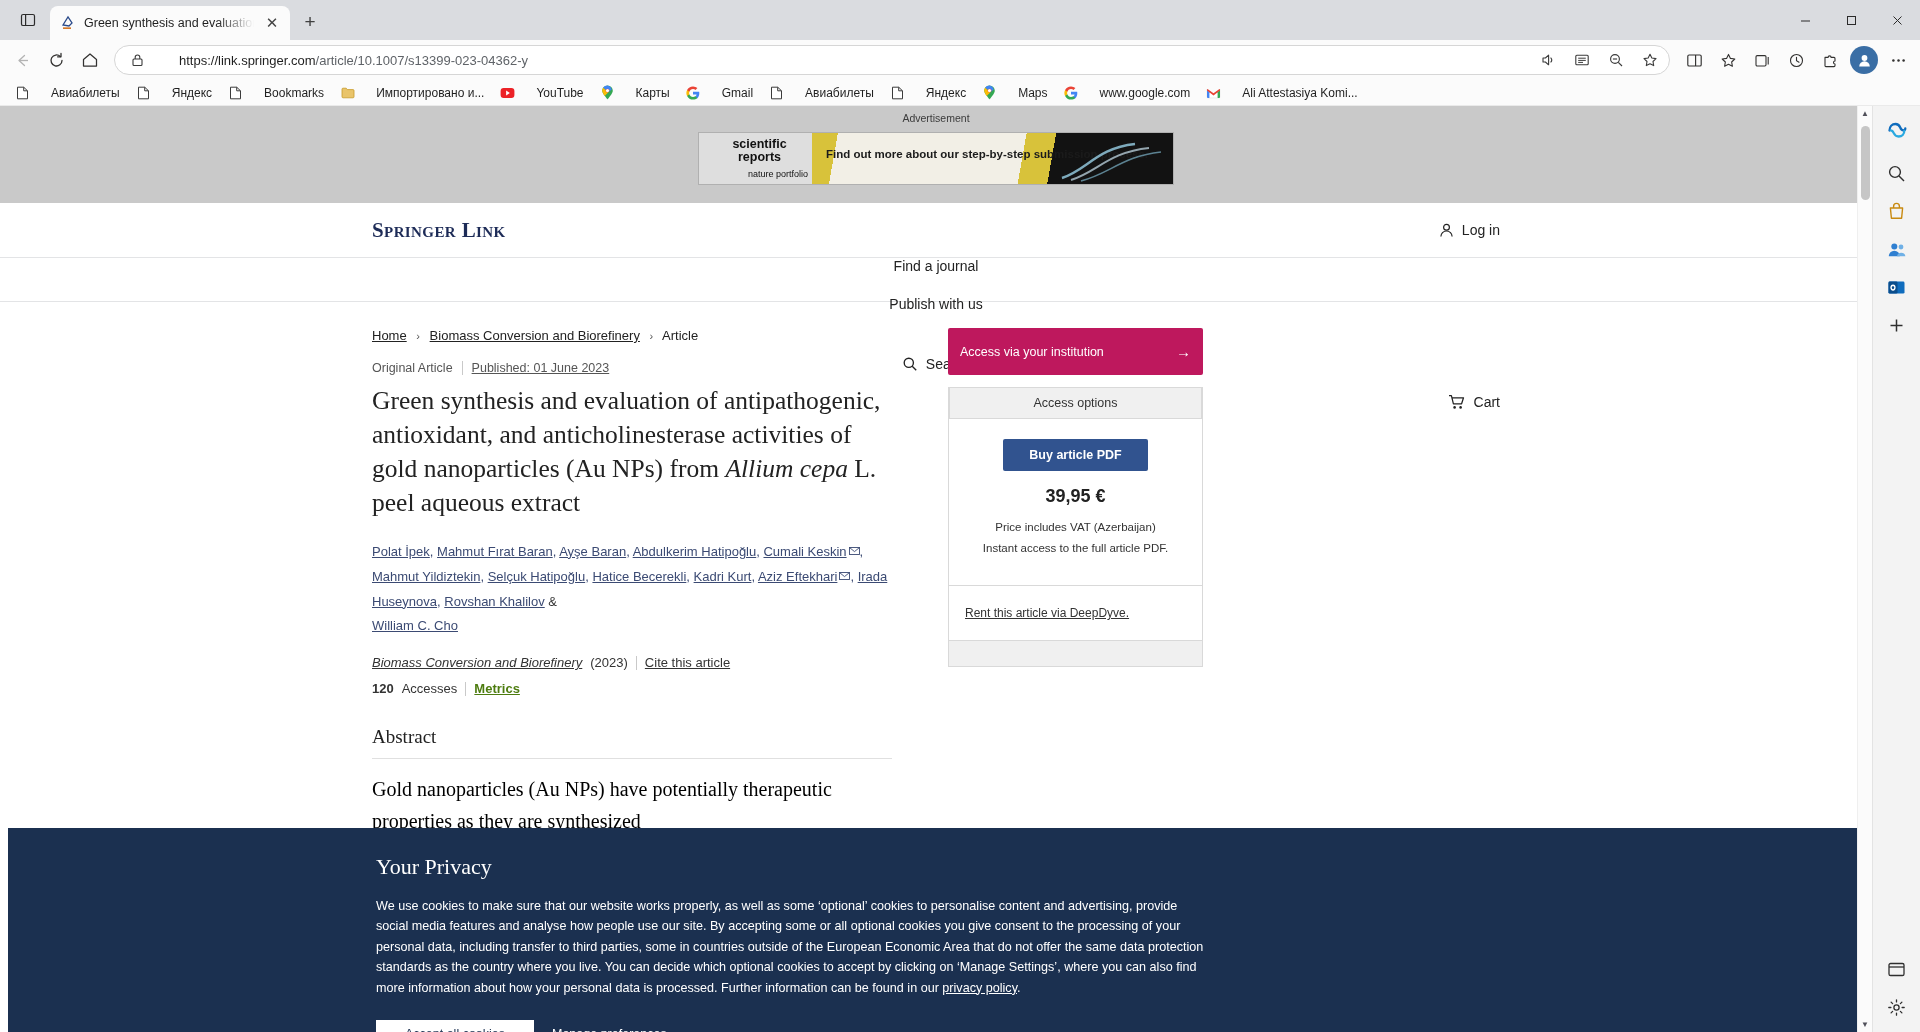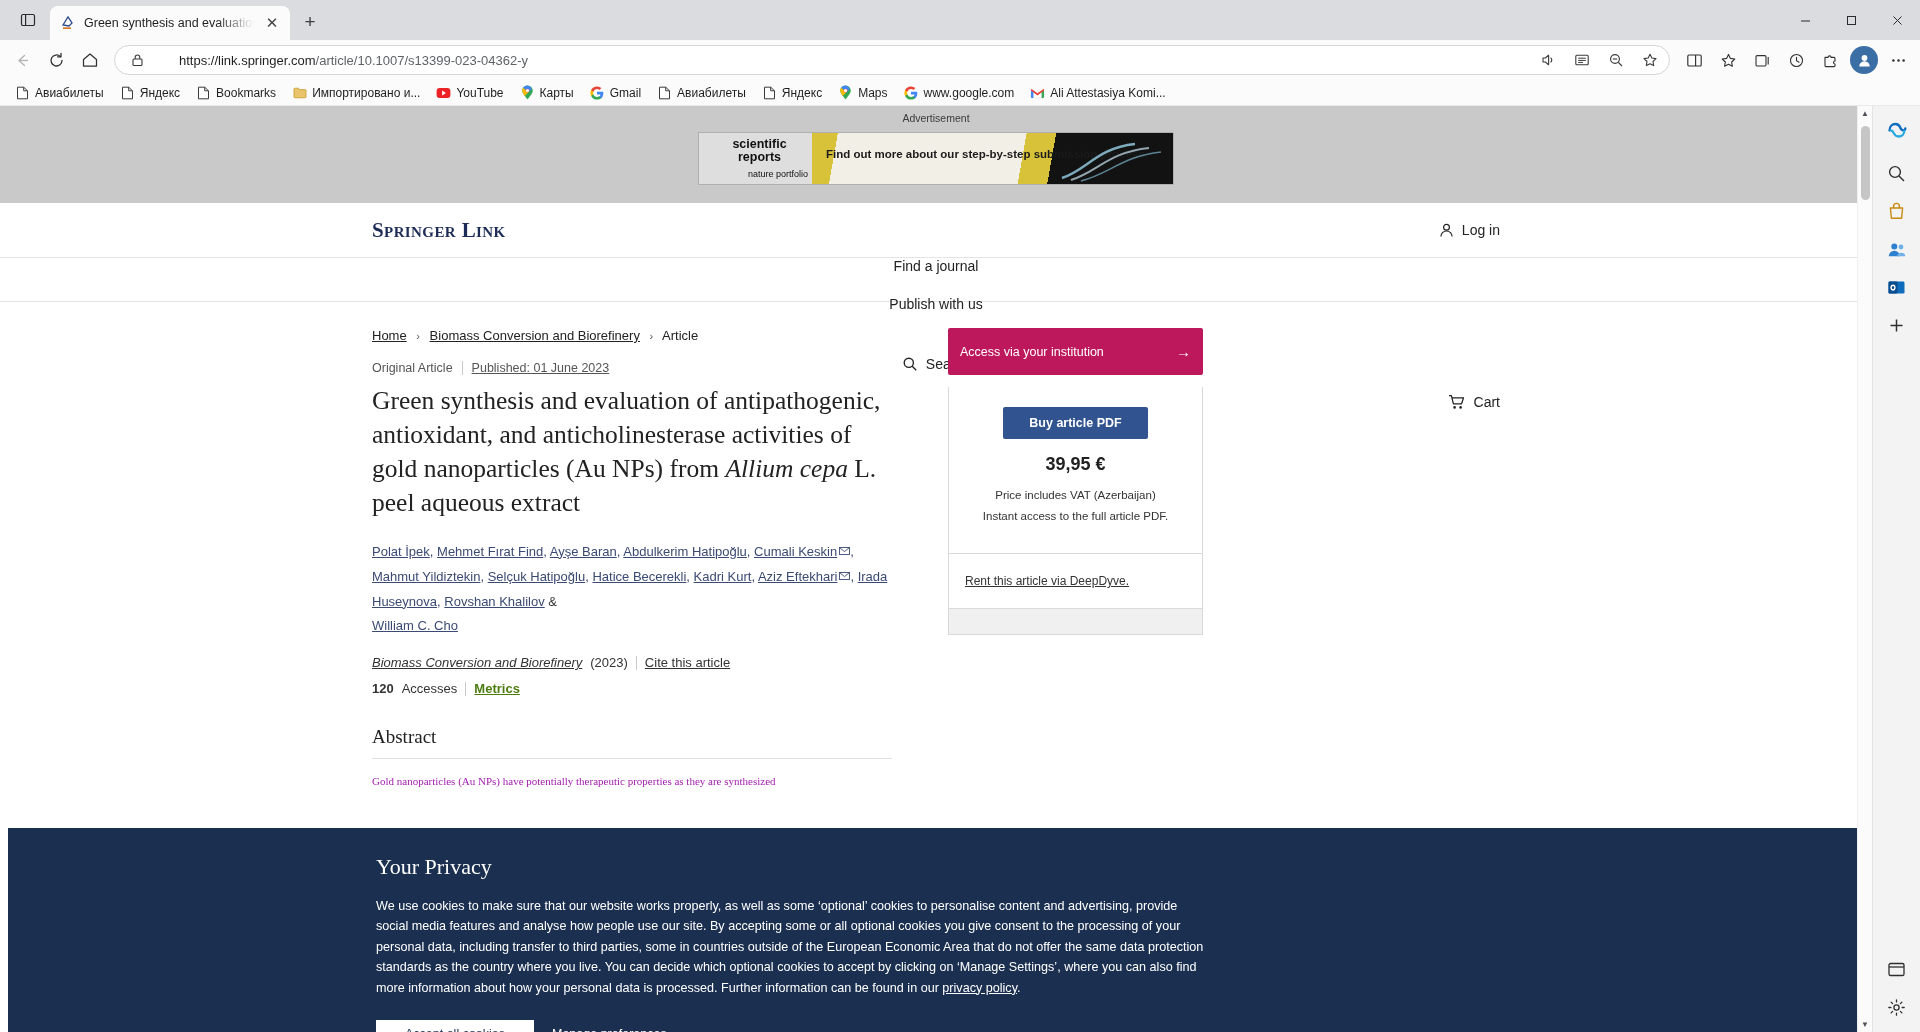--- a/index.html
+++ b/index.html
@@ -60,21 +60,21 @@
     align-items: center; justify-content: center; color: #3b3b3b; flex: 0 0 26px; }
   .profile-pill { width: 28px; height: 28px; border-radius: 50%; background: #3a6ea5;
     display: flex; align-items: center; justify-content: center; flex: 0 0 28px; }
 
   
   .bookmarks {
     height: 26px; background: #fbfbfb; display: flex; align-items: center;
     padding: 0 8px; gap: 2px; font-size: 12px; color: #1f1f1f; flex: 0 0 26px;
     border-bottom: 1px solid #eaeaea;
   }
-  .bm { display: flex; align-items: center; gap: 5px; padding: 3px 7px; border-radius: 4px;
+  .bm { display: flex; align-items: center; gap: 21px; padding: 3px 7px; border-radius: 4px;
     white-space: nowrap; }
   .bm-ico { width: 15px; height: 15px; flex: 0 0 15px; display:flex; align-items:center; justify-content:center; }
 
   
   .bodyrow { flex: 1; display: flex; min-height: 0; }
   .pagewrap { flex: 1; position: relative; background: #fff; overflow: hidden; }
 
   
   .vscroll { position: absolute; right: 0; top: 0; width: 15px; height: 100%; background: #fbfbfb;
     border-left: 1px solid #efefef; }
@@ -149,21 +149,21 @@
   .jline i { font-style: italic; text-decoration: underline; color: #333; }
   .jline .vbar { width: 1px; height: 14px; background: #c9c9c9; }
   .jline a { color: #333; text-decoration: underline; }
   .accessline { font-size: 13px; color: #333; display: flex; align-items: center; gap: 8px;
     margin-bottom: 30px; }
   .accessline b { font-weight: 700; }
   .accessline .vbar { width: 1px; height: 14px; background: #c9c9c9; }
   .accessline a { color: #4d7c0f; text-decoration: underline; font-weight: bold; }
   h2.abs { font-family: "Liberation Serif", serif; font-size: 19px; font-weight: 400;
     color: #222; padding-bottom: 10px; border-bottom: 1px solid #e0e0e0; margin-bottom: 14px; }
-  .abstext { font-family: "Liberation Serif", serif; font-size: 11px; line-height: 1.6; color: #a21caf; }
+  .abstext { font-family: "Liberation Serif", serif; font-size: 20px; line-height: 1.6; color: #000000; }
 
   
   .btn-inst { width: 100%; height: 47px; background: #be185d; color: #fff;
     border: none; border-radius: 2px; font-size: 12.5px; display: flex; align-items: center;
     padding: 0 12px; }
   .btn-inst .arr { margin-left: auto; font-size: 15px; }
   .accbox { border: 1px solid #d9d9d9; border-top: none; margin-top: 12px; }
   .accbox-head { background: #f0f0f0; border: 1px solid #d9d9d9; border-bottom: 1px solid #d9d9d9;
     text-align: center; font-size: 12.5px; color: #333; padding: 8px 0; }
   .accbox-body { padding: 20px 16px 22px; text-align: center; border-bottom: 1px solid #d9d9d9; }
@@ -541,21 +541,21 @@
 
           <div class="artmeta">
             <span>Original Article</span>
             <span class="vbar"></span>
             <a>Published: 01 June 2023</a>
           </div>
 
           <h1 class="arttitle"><span>Green synthesis and evaluation of antipathogenic, antioxidant, and anticholinesterase activities of gold nanoparticles (Au NPs) from </span><i>Allium cepa</i><span> L. peel aqueous extract</span></h1>
 
           <div class="authors">
-            <a>Polat İpek</a>, <a>Mehmet Fırat Find</a>, <a>Ayşe Baran</a>, <a>Abdulkerim Hatipoğlu</a>, <a>Cumali Keskin</a><span class="env"><svg width="11" height="8" viewBox="0 0 11 8">
+            <a>Polat İpek</a>, <a>Mahmut Fırat Baran</a>, <a>Ayşe Baran</a>, <a>Abdulkerim Hatipoğlu</a>, <a>Cumali Keskin</a><span class="env"><svg width="11" height="8" viewBox="0 0 11 8">
                   <rect x=".5" y=".5" width="10" height="7" fill="none" stroke="#3b4a73" stroke-width=".9"></rect>
                   <path d="M.5.5 5.5 4.6 10.5.5" fill="none" stroke="#3b4a73" stroke-width=".9"></path>
                 </svg></span>, <a>Mahmut Yildiztekin</a>, <a>Selçuk Hatipoğlu</a>, <a>Hatice Becerekli</a>, <a>Kadri Kurt</a>, <a>Aziz Eftekhari</a><span class="env"><svg width="11" height="8" viewBox="0 0 11 8">
                   <rect x=".5" y=".5" width="10" height="7" fill="none" stroke="#3b4a73" stroke-width=".9"></rect>
                   <path d="M.5.5 5.5 4.6 10.5.5" fill="none" stroke="#3b4a73" stroke-width=".9"></path>
                 </svg></span>, <a>Irada Huseynova</a>, <a>Rovshan Khalilov</a> <span class="amp">&amp;</span><br><a>William C. Cho</a>
           </div>
 
           <div class="jline">
             <i>Biomass Conversion and Biorefinery</i>
@@ -575,20 +575,21 @@
           <div class="abstext">Gold nanoparticles (Au NPs) have potentially therapeutic properties as they are synthesized</div>
         </div>
 
         <div class="col-right">
           <button class="btn-inst">
             <span>Access via your institution</span>
             <span class="arr">→</span>
           </button>
 
           <div class="accbox">
+            <div class="accbox-head">Access options</div>
             <div class="accbox-body">
               <button class="btn-buy">Buy article PDF</button>
               <div class="price">39,95 €</div>
               <div class="acc-note">Price includes VAT (Azerbaijan)</div>
               <div class="acc-note">Instant access to the full article PDF.</div>
             </div>
             <div class="acc-rent">
               <a>Rent this article via DeepDyve.</a>
             </div>
             <div class="acc-foot"></div>

